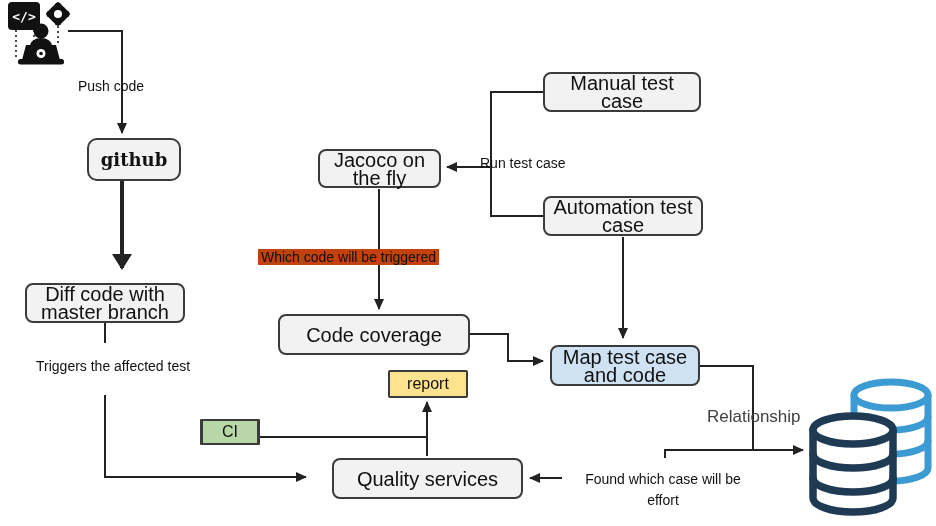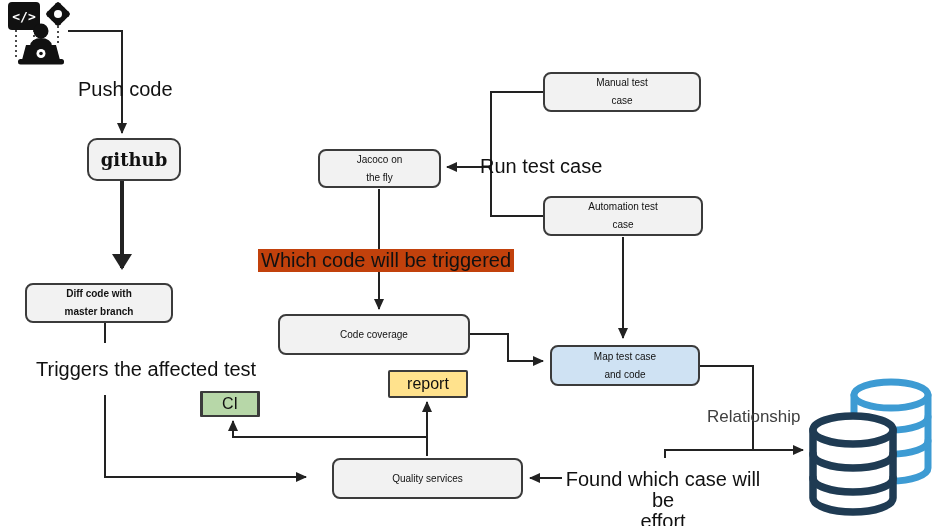--- a/index.html
+++ b/index.html
@@ -5,26 +5,26 @@
   html,body{margin:0;padding:0;background:#fff;}
   #stage{
     position:relative;width:936px;height:526px;background:#fff;overflow:hidden;
     font-family:"Liberation Sans", sans-serif;color:#111;
   }
   #connectors{position:absolute;left:0;top:0;z-index:1;}
   .node{
     position:absolute;box-sizing:border-box;z-index:2;
     background:#f2f2f2;border:2px solid #3b3b3b;border-radius:8px;
     display:flex;flex-direction:column;justify-content:center;align-items:center;
-    font-size:10px;line-height:18px;text-align:center;
+    font-size:20px;line-height:18px;text-align:center;
   }
   .node.github-box{border-radius:10px;font-family:"DejaVu Serif",serif;font-weight:bold;font-size:18px;}
   .node.small-box{border-radius:2px;}
-  .node.ci-box{border-radius:1px;border-width:2px;border-left-width:3px;border-right-width:3px;}
-  .lbl{position:absolute;z-index:3;font-size:20px;white-space:nowrap;}
+  .node.ci-box{border-radius:1px;border-width:2px;border-left-width:3px;border-right-width:3px;margin-top:28px;}
+  .lbl{position:absolute;z-index:3;font-size:14px;white-space:nowrap;}
   .lbl.bg{background:#c2410c;padding:0 3px;}
   .lbl.center2{white-space:normal;text-align:center;line-height:21px;}
   #watermark{position:absolute;z-index:6;font-size:20px;letter-spacing:1px;}
   #dev-icon{position:absolute;left:2px;top:0;z-index:2;}
   #db-icon{position:absolute;left:795px;top:368px;z-index:4;}
 </style>
 </head>
 <body>
 
 <div id="stage">
@@ -78,21 +78,21 @@
       <circle cx="39" cy="53.5" r="4.5" fill="#fff"></circle>
       <circle cx="39" cy="53.5" r="1.8" fill="#111"></circle>
       <rect x="16" y="59" width="46" height="5.5" rx="2.5" fill="#111"></rect>
     </g>
   </svg>
 
   <div class="node github-box" style="left:76px;top:138px;width:94px;height:43px;margin-left:11px;">
     <span>github</span>
   </div>
 
-  <div class="node" style="left:25px;top:283px;width:148px;height:40px;font-weight:bold;">
+  <div class="node" style="left:25px;top:283px;width:160px;height:40px;">
     <span>Diff code with</span>
     <span>master branch</span>
   </div>
 
   <div class="node" style="left:318px;top:149px;width:123px;height:39px;">
     <span>Jacoco on</span>
     <span>the fly</span>
   </div>
 
   <div class="node" style="left:543px;top:72px;width:158px;height:40px;">

